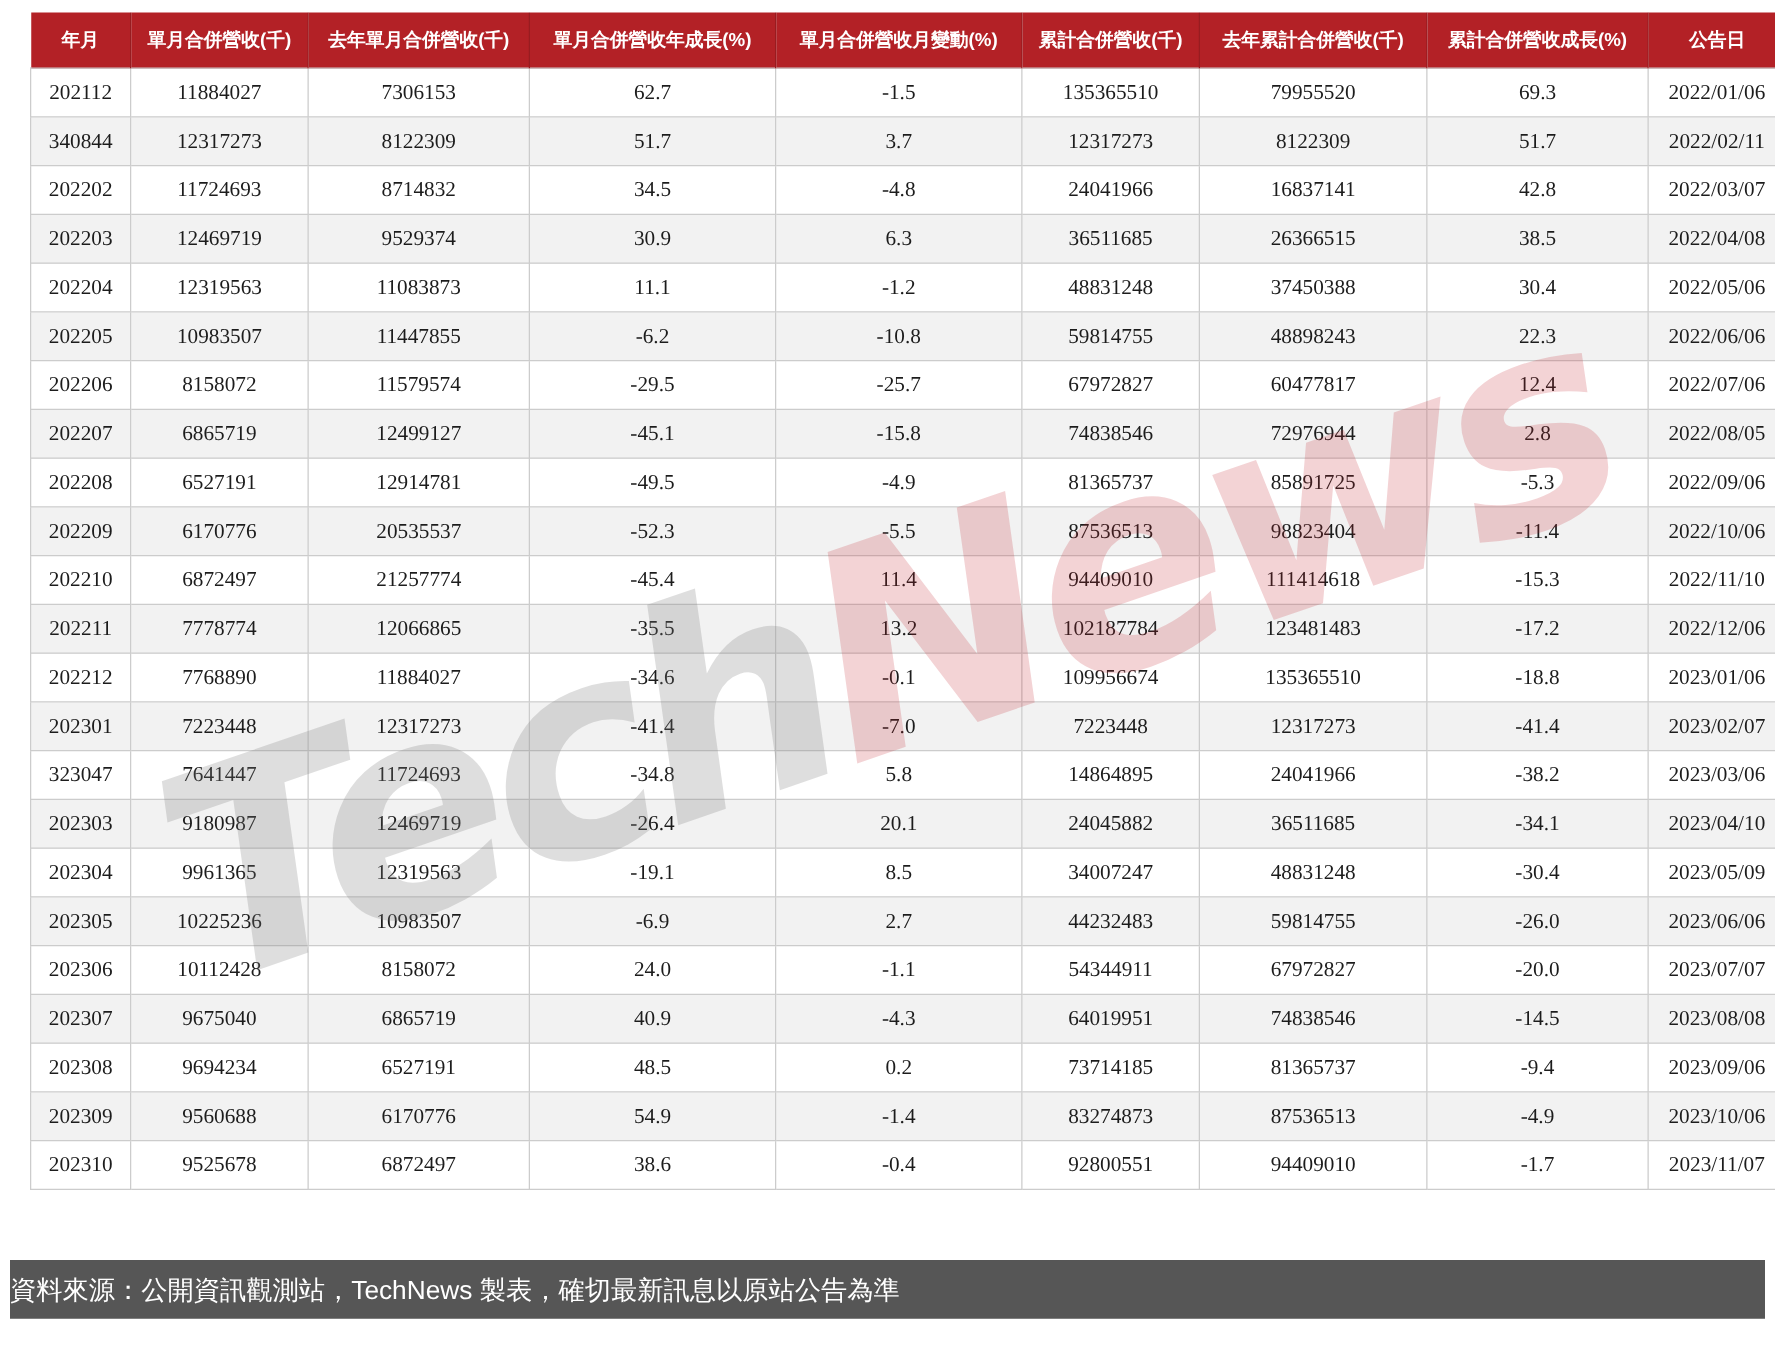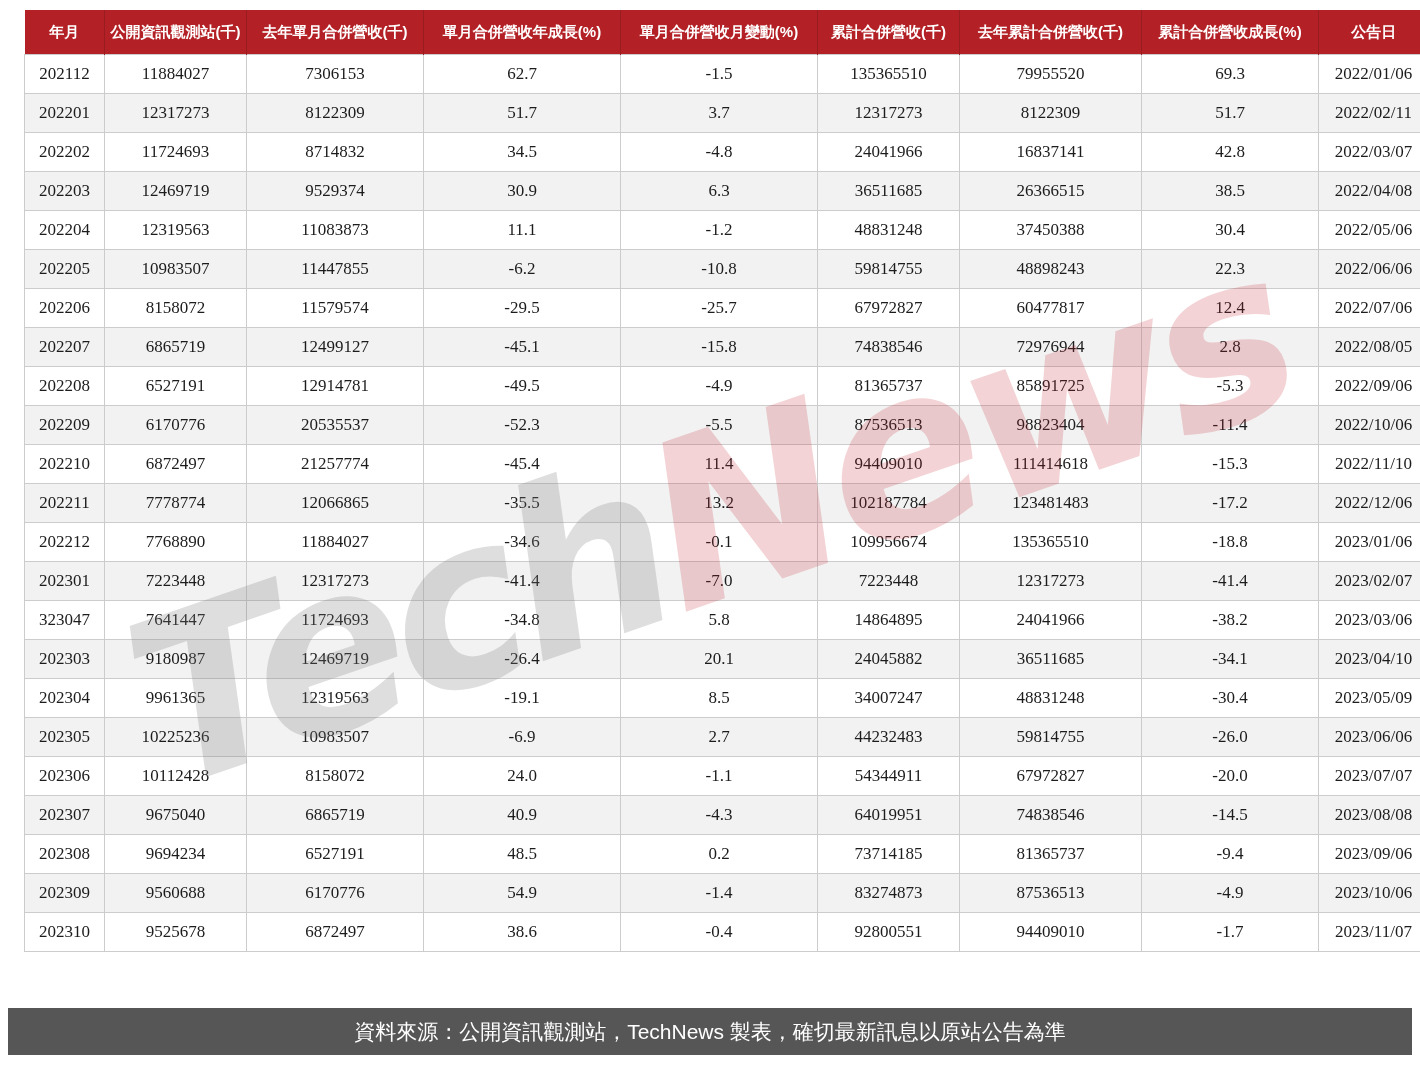--- a/index.html
+++ b/index.html
@@ -69,21 +69,20 @@
 
   .footer-bar {
     position: absolute;
     left: 8px;
     top: 1008px;
     width: 1404px;
     height: 47px;
     background: #565656;
     display: flex;
     align-items: center;
-    justify-content: center;
     z-index: 5;
   }
   .footer-bar .footer-text {
     color: #ffffff;
     font-size: 21px;
     font-family: "Liberation Sans", sans-serif;
   }
 </style>
 </head>
 <body>
@@ -97,21 +96,21 @@
         <col style="width: 197px;">
         <col style="width: 197px;">
         <col style="width: 142px;">
         <col style="width: 182px;">
         <col style="width: 177px;">
         <col style="width: 110px;">
       </colgroup>
     <thead>
       <tr>
           <th>年月</th>
-          <th>公開資訊觀測站(千)</th>
+          <th>單月合併營收(千)</th>
           <th>去年單月合併營收(千)</th>
           <th>單月合併營收年成長(%)</th>
           <th>單月合併營收月變動(%)</th>
           <th>累計合併營收(千)</th>
           <th>去年累計合併營收(千)</th>
           <th>累計合併營收成長(%)</th>
           <th>公告日</th>
         </tr>
     </thead>
     <tbody>
@@ -120,21 +119,21 @@
           <td>11884027</td>
           <td>7306153</td>
           <td>62.7</td>
           <td>-1.5</td>
           <td>135365510</td>
           <td>79955520</td>
           <td>69.3</td>
           <td>2022/01/06</td>
         </tr>
         <tr>
-          <td>202201</td>
+          <td>340844</td>
           <td>12317273</td>
           <td>8122309</td>
           <td>51.7</td>
           <td>3.7</td>
           <td>12317273</td>
           <td>8122309</td>
           <td>51.7</td>
           <td>2022/02/11</td>
         </tr>
         <tr>

